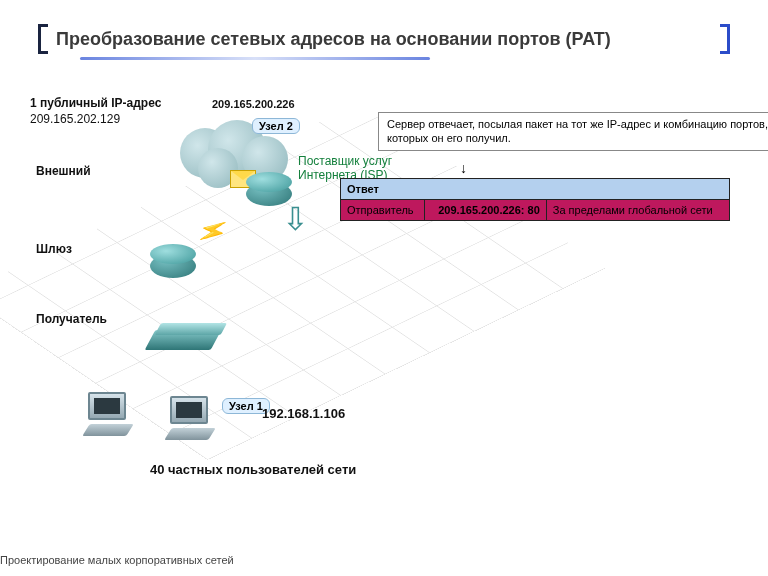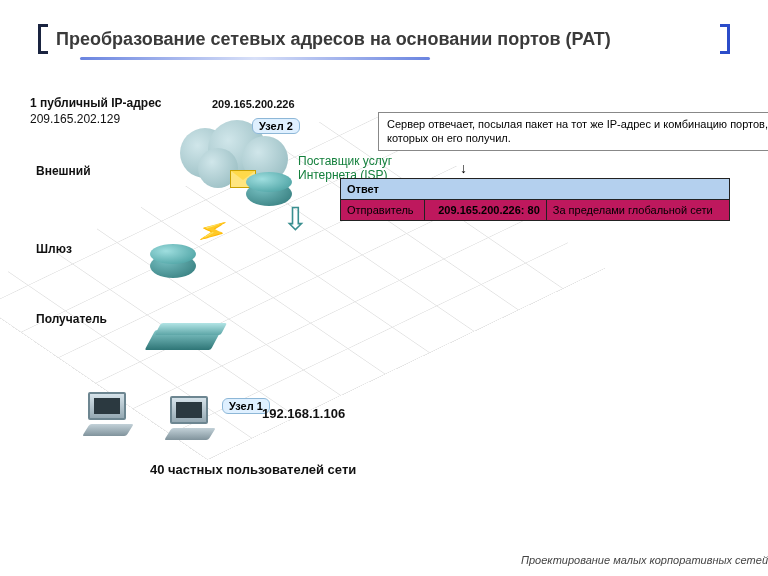--- a/index.html
+++ b/index.html
@@ -42,24 +42,23 @@
     left:42px; bottom:-6px; right:300px;
     height:3px;
     background: linear-gradient(90deg,#6a84e0,#d8e0f8,#6a84e0);
     border-radius:2px;
   }
 
   .footer {
     position: absolute;
     bottom: 10px;
     width: 100%;
-    text-align: right;
+    text-align: left;
     font-size: 11px;
     color: #444;
-    font-style: italic;
   }
 
   .canvas {
     position: absolute;
     top: 62px;
     left: 30px;
     width: 708px;
     height: 450px;
   }
 

